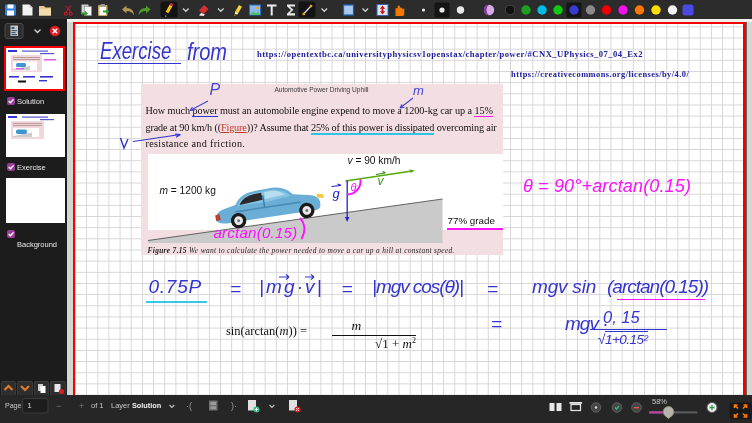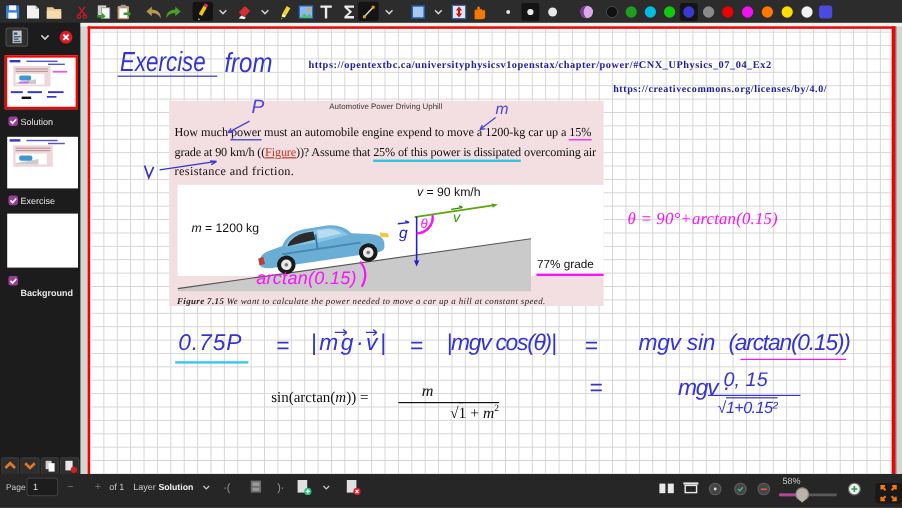--- a/index.html
+++ b/index.html
@@ -194,21 +194,21 @@
       </svg>
     </div>
 <div class="sblabel" style="left:17px;top:144px;">Exercise</div>
 
 <div class="thumb" style="left:6px;top:159px;width:59px;height:45px;"></div>
 <div class="cb" style="left:6.5px;top:211px;">
       <svg width="8" height="8">
         <path d="M1.7 4 l1.8 1.8 3 -3.4" stroke="#fff" stroke-width="1.4" fill="none"></path>
       </svg>
     </div>
-<div class="sblabel" style="left:17px;top:221px;font-weight:bold;">Background</div>
+<div class="sblabel" style="left:17px;top:221px;">Background</div>
 
 <div class="sbbtn" style="left:0.5px;"></div>
 <div class="sbbtn" style="left:17px;"></div>
 <div class="sbbtn" style="left:33.5px;"></div>
 <div class="sbbtn" style="left:50px;"></div>
 <svg class="abs" width="67" height="16" style="left:0;top:361px">
 <path d="M4.5 10 l4 -4 4 4" stroke="#e07a28" stroke-width="2.2" fill="none"></path>
 <path d="M21 6 l4 4 4 -4" stroke="#e07a28" stroke-width="2.2" fill="none"></path>
 <rect x="38" y="4" width="5" height="7" fill="#cfcfcf"></rect>
       <rect x="40.5" y="6" width="5" height="7" fill="#fff"></rect>
@@ -285,21 +285,21 @@
       <div class="hw abs mag" style="left:66px;top:69.5px;font-size:15px;letter-spacing:0.25px;z-index:5;">arctan(0.15)</div>
     </div>
     <div class="abs" id="caption"><b>Figure 7.15</b> We want to calculate the power needed to move a car up a hill at constant speed.</div>
   </div>
 
   <svg class="abs" width="120" height="40" style="left:40px;top:100px">
     <path d="M5.5 14 l3.5 10 4 -9" stroke="#3434d0" stroke-width="1.4" fill="none"></path>
     <path d="M18 17.5 L65.5 10.5 M65.5 10.5 l-5.5 -0.5 M65.5 10.5 l-4.5 2.8" stroke="#3434d0" stroke-width="1.1" fill="none"></path>
   </svg>
 
-  <div class="hw abs mag" style="left:448px;top:151.5px;font-size:14px;letter-spacing:0.15px;font-family:Liberation Serif, serif;">θ = 90°+arctan(0.15)</div>
+  <div class="hw abs mag" style="left:448px;top:151.5px;font-size:18px;letter-spacing:0.15px;">θ = 90°+arctan(0.15)</div>
 
   <div class="eq" style="left:73.5px;top:251.5px;letter-spacing:0.76px;">0.75P</div>
   <div class="abs" style="left:71px;top:276.5px;width:61px;height:2.2px;background:#35c8e8"></div>
   <div class="eq" style="left:155px;top:254px;">=</div>
   <div class="eq" style="left:184px;top:251.5px;letter-spacing:2.1px;">|mg·v|</div>
   <div class="eq" style="left:266.5px;top:254px;">=</div>
   <div class="eq" style="left:297px;top:251.5px;letter-spacing:-1.05px;">|mgv cos(θ)|</div>
   <div class="eq" style="left:412px;top:254px;">=</div>
   <div class="eq" style="left:457px;top:251.5px;letter-spacing:-0.2px;">mgv sin</div>
   <div class="eq" style="left:532px;top:251.5px;letter-spacing:-1.0px;">(arctan(0.15))</div>

